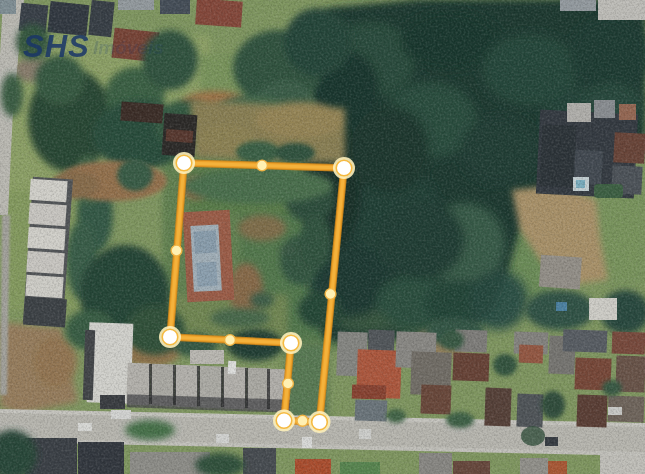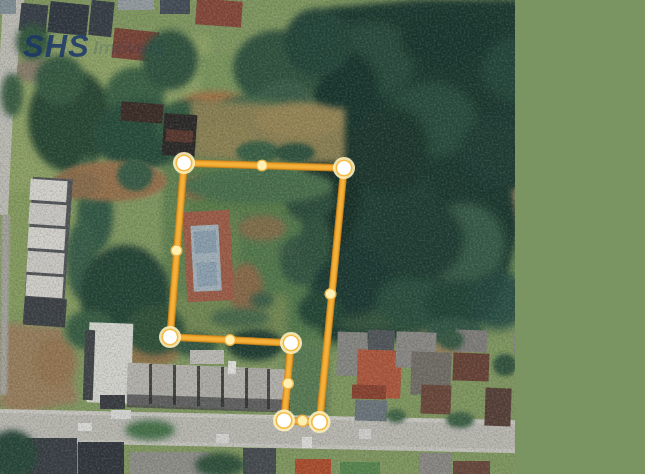--- a/index.html
+++ b/index.html
@@ -1,16 +1,16 @@
 <!DOCTYPE html>
 <html><head>
 <meta charset="utf-8">
 <style>
   html,body{margin:0;padding:0;background:#7a9562;}
-  #scene{width:515px;height:474px;position:relative;overflow:hidden;}
+  #scene{width:645px;height:474px;position:relative;overflow:hidden;}
   svg{display:block;}
   text{font-family:"Liberation Sans", sans-serif;}
 </style>
 </head>
 <body>
 
 <div id="scene">
 <svg width="645" height="474" viewBox="0 0 645 474" xmlns="http://www.w3.org/2000/svg">
 <defs>
   <filter id="b2" x="-20%" y="-20%" width="140%" height="140%">

